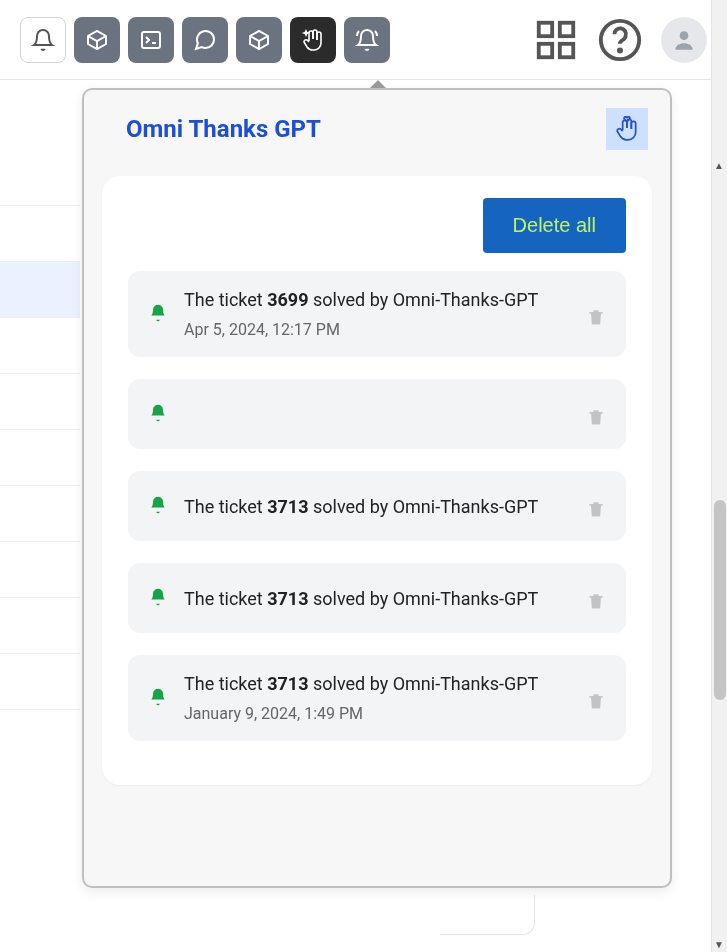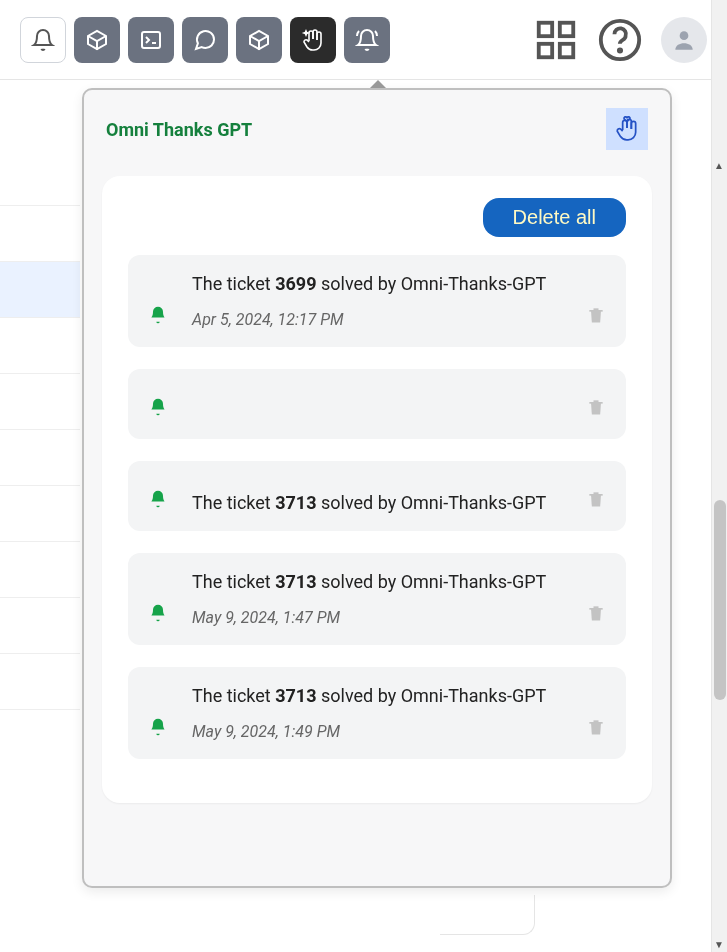--- a/index.html
+++ b/index.html
@@ -80,21 +80,21 @@
       background:#f7f7f8;
       height:100%;
       display:flex; flex-direction:column;
       box-shadow: 0 4px 12px rgba(0,0,0,0.08);
     }
     .popover-header {
       display:flex; align-items:center; justify-content:space-between;
       padding: 18px 22px 12px;
     }
     .popover-title {
-      font-size: 18px; font-weight: 700; color:#15803d;
+      font-size: 24px; font-weight: 700; color:#1d4ed8;margin-left:20px;
     }
     .logo-chip {
       width:42px;height:42px;background:#cfe0ff;
       display:flex;align-items:center;justify-content:center;
       color:#2552c5;
     }
 
     .popover-body {
       flex:1;
       padding: 14px 10px 20px 18px;
@@ -107,41 +107,41 @@
 
     .card {
       background:#fff;
       border-radius:18px;
       padding: 22px 26px 22px;
       box-shadow: 0 1px 2px rgba(0,0,0,0.05);
       margin-right:8px;
     }
     .delete-row { display:flex; justify-content:flex-end; margin-bottom:18px; }
     .delete-all-btn {
-      background:#1565c0; color:#fef9c3; border:none;
-      padding: 8px 30px; font-size:20px; border-radius:16px; cursor:pointer;
+      background:#1565c0; color:#bef264; border:none;
+      padding: 16px 30px; font-size:20px; border-radius:4px; cursor:pointer;
       font-weight:500;
     }
 
     .notif {
       background:#f3f4f5;
       border-radius:12px;
       padding:18px 20px 18px 20px;
-      display:flex; align-items:flex-end; gap:24px;
+      display:flex; align-items:center; gap:16px;
       margin-bottom:22px;
       position:relative;
     }
     .notif .bell {
       color:#16a34a; flex-shrink:0; margin-top:2px;
     }
     .notif-body { flex:1; color:#222; }
     .notif-line { font-size:18px; }
     .notif-line .prefix { }
     .notif-line .ticket-num { font-weight:700; }
-    .notif-date { color:#666; font-size:16px; margin-top:16px;font-style:italic; }
+    .notif-date { color:#666; font-size:16px; margin-top:10px; }
     .notif .trash {
       color:#c3c3c3; cursor:pointer; flex-shrink:0; margin-top:10px;
     }
 
     
     .page-scroll {
       position:absolute; right:0; top:0; bottom:0; width:16px;
       background:#f1f1f1;
       border-left:1px solid #e5e5e5;
     }
@@ -320,36 +320,35 @@
                   <rect x="4" y="6" width="16" height="2"></rect>
                 </svg></div>
             </div>
             <div class="notif">
               <div class="bell"><svg viewBox="0 0 24 24" width="20" height="20" fill="currentColor">
                   <path d="M12 2a6 6 0 00-6 6c0 5-2 7-2 7h16s-2-2-2-7a6 6 0 00-6-6z"></path>
                   <path d="M10 20a2 2 0 004 0"></path>
                 </svg></div>
               <div class="notif-body">
                 <div class="notif-line"><span class="prefix">The ticket </span><span class="ticket-num">3713</span><span class="suffix"> solved by Omni-Thanks-GPT</span></div>
-                <div class="notif-date">May 9, 2024, 1:47 PM</div>
               </div>
               <div class="trash"><svg viewBox="0 0 24 24" width="20" height="20" fill="currentColor">
                   <path d="M6 7h12l-1 14H7L6 7z"></path>
                   <path d="M9 4h6v3H9z"></path>
                   <rect x="4" y="6" width="16" height="2"></rect>
                 </svg></div>
             </div>
             <div class="notif">
               <div class="bell"><svg viewBox="0 0 24 24" width="20" height="20" fill="currentColor">
                   <path d="M12 2a6 6 0 00-6 6c0 5-2 7-2 7h16s-2-2-2-7a6 6 0 00-6-6z"></path>
                   <path d="M10 20a2 2 0 004 0"></path>
                 </svg></div>
               <div class="notif-body">
                 <div class="notif-line"><span class="prefix">The ticket </span><span class="ticket-num">3713</span><span class="suffix"> solved by Omni-Thanks-GPT</span></div>
-                <div class="notif-date">May 9, 2024, 1:49 PM</div>
+                <div class="notif-date">January 9, 2024, 1:49 PM</div>
               </div>
               <div class="trash"><svg viewBox="0 0 24 24" width="20" height="20" fill="currentColor">
                   <path d="M6 7h12l-1 14H7L6 7z"></path>
                   <path d="M9 4h6v3H9z"></path>
                   <rect x="4" y="6" width="16" height="2"></rect>
                 </svg></div>
             </div>
           </div>
       </div>
     </div>

